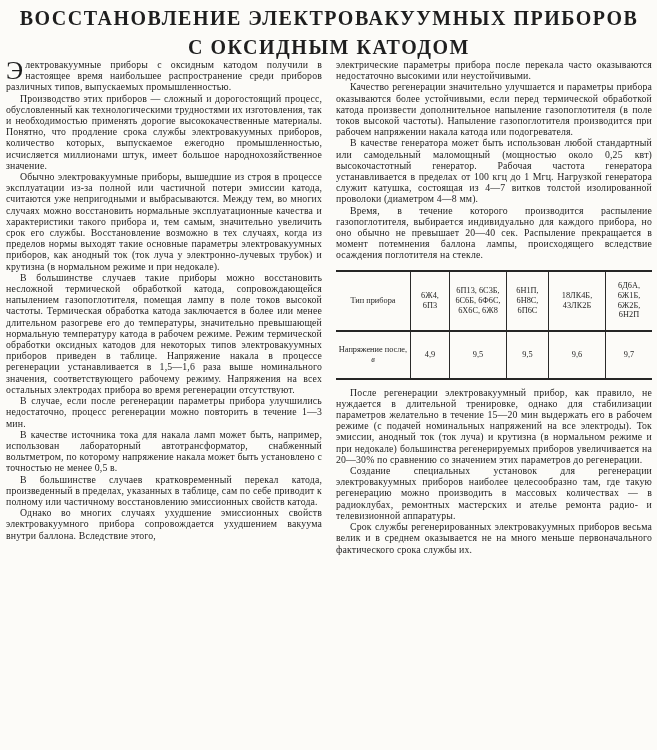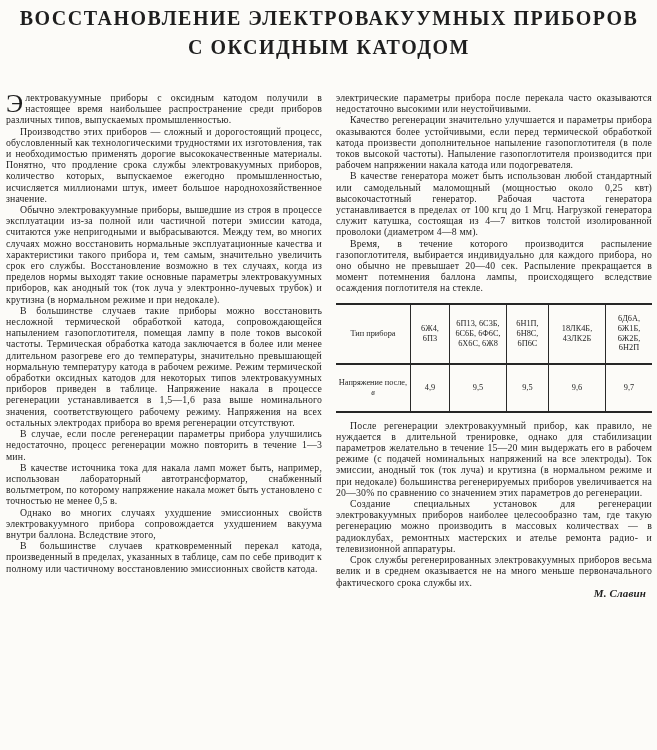--- a/index.html
+++ b/index.html
@@ -4,21 +4,21 @@
 <style>
   html,body{margin:0;padding:0;}
   body{
     width:657px;height:750px;overflow:hidden;
     background:#fcfbf8;color:#1e1e1e;
     font-family:"Liberation Serif","DejaVu Serif",serif;
   }
   .page{width:657px;height:750px;box-sizing:border-box;padding:7px 5px 0 6px;}
   .title{
     text-align:center;font-weight:700;font-size:20px;line-height:23px;
-    letter-spacing:1.5px;margin-bottom:33px;
+    letter-spacing:1.5px;
   }
   .title .tline2{margin-top:6px;}
   .cols{display:flex;gap:14px;}
   .col{width:316px;flex:0 0 316px;
     font-size:9.8px;line-height:11.2px;letter-spacing:0.15px;
     text-align:justify;}
   .col p{margin:0;text-indent:14px;}
   .col p.noindent{text-indent:0;}
   .dropcap{
     float:left;font-size:26px;line-height:21px;font-weight:400;
@@ -55,22 +55,22 @@
 
   <div class="cols">
 
     <div class="col">
       <p class="noindent"><span class="dropcap">Э</span><span>лектровакуумные приборы с оксидным катодом получили в настоящее время наибольшее распространение среди приборов различных типов, выпускаемых промышленностью.</span></p>
       <p>Производство этих приборов — сложный и дорогостоящий процесс, обусловленный как технологическими трудностями их изготовления, так и необходимостью применять дорогие высококачественные материалы. Понятно, что продление срока службы электровакуумных приборов, количество которых, выпускаемое ежегодно промышленностью, исчисляется миллионами штук, имеет большое народнохозяйственное значение.</p>
       <p>Обычно электровакуумные приборы, вышедшие из строя в процессе эксплуатации из-за полной или частичной потери эмиссии катода, считаются уже непригодными и выбрасываются. Между тем, во многих случаях можно восстановить нормальные эксплуатационные качества и характеристики такого прибора и, тем самым, значительно увеличить срок его службы. Восстановление возможно в тех случаях, когда из пределов нормы выходят такие основные параметры электровакуумных приборов, как анодный ток (ток луча у электронно-лучевых трубок) и крутизна (в нормальном режиме и при недокале).</p>
       <p>В большинстве случаев такие приборы можно восстановить несложной термической обработкой катода, сопровождающейся напылением газопоглотителя, помещая лампу в поле токов высокой частоты. Термическая обработка катода заключается в более или менее длительном разогреве его до температуры, значительно превышающей нормальную температуру катода в рабочем режиме. Режим термической обработки оксидных катодов для некоторых типов электровакуумных приборов приведен в таблице. Напряжение накала в процессе регенерации устанавливается в 1,5—1,6 раза выше номинального значения, соответствующего рабочему режиму. Напряжения на всех остальных электродах прибора во время регенерации отсутствуют.</p>
       <p>В случае, если после регенерации параметры прибора улучшились недостаточно, процесс регенерации можно повторить в течение 1—3 мин.</p>
       <p>В качестве источника тока для накала ламп может быть, например, использован лабораторный автотрансформатор, снабженный вольтметром, по которому напряжение накала может быть установлено с точностью не менее 0,5 в.</p>
+      <p>В большинстве случаев кратковременный перекал катода, произведенный в пределах, указанных в таблице, сам по себе приводит к полному или частичному восстановлению эмиссионных свойств катода.</p>
       <p>Однако во многих случаях ухудшение эмиссионных свойств электровакуумного прибора сопровождается ухудшением вакуума внутри баллона. Вследствие этого,</p>
-      <p>В большинстве случаев кратковременный перекал катода, произведенный в пределах, указанных в таблице, сам по себе приводит к полному или частичному восстановлению эмиссионных свойств катода.</p>
     </div>
 
     <div class="col">
       <p class="noindent">электрические параметры прибора после перекала часто оказываются недостаточно высокими или неустойчивыми.</p>
       <p>Качество регенерации значительно улучшается и параметры прибора оказываются более устойчивыми, если перед термической обработкой катода произвести дополнительное напыление газопоглотителя (в поле токов высокой частоты). Напыление газопоглотителя производится при рабочем напряжении накала катода или подогревателя.</p>
       <p>В качестве генератора может быть использован любой стандартный или самодельный маломощный (мощностью около 0,25 квт) высокочастотный генератор. Рабочая частота генератора устанавливается в пределах от 100 кгц до 1 Мгц. Нагрузкой генератора служит катушка, состоящая из 4—7 витков толстой изолированной проволоки (диаметром 4—8 мм).</p>
       <p>Время, в течение которого производится распыление газопоглотителя, выбирается индивидуально для каждого прибора, но оно обычно не превышает 20—40 сек. Распыление прекращается в момент потемнения баллона лампы, происходящего вследствие осаждения поглотителя на стекле.</p>
 
       <table class="regen">
         <tbody>
@@ -89,17 +89,16 @@
           <td>9,5</td>
           <td>9,6</td>
           <td>9,7</td>
         </tr>
       </tbody>
         </table>
 
       <p>После регенерации электровакуумный прибор, как правило, не нуждается в длительной тренировке, однако для стабилизации параметров желательно в течение 15—20 мин выдержать его в рабочем режиме (с подачей номинальных напряжений на все электроды). Ток эмиссии, анодный ток (ток луча) и крутизна (в нормальном режиме и при недокале) большинства регенерируемых приборов увеличивается на 20—30% по сравнению со значением этих параметров до регенерации.</p>
       <p>Создание специальных установок для регенерации электровакуумных приборов наиболее целесообразно там, где такую регенерацию можно производить в массовых количествах — в радиоклубах, ремонтных мастерских и ателье ремонта радио- и телевизионной аппаратуры.</p>
       <p>Срок службы регенерированных электровакуумных приборов весьма велик и в среднем оказывается не на много меньше первоначального фактического срока службы их.</p>
-      <p class="signature">М. Славин</p>
     </div>
 
   </div>
 </div>
 
 </body></html>

